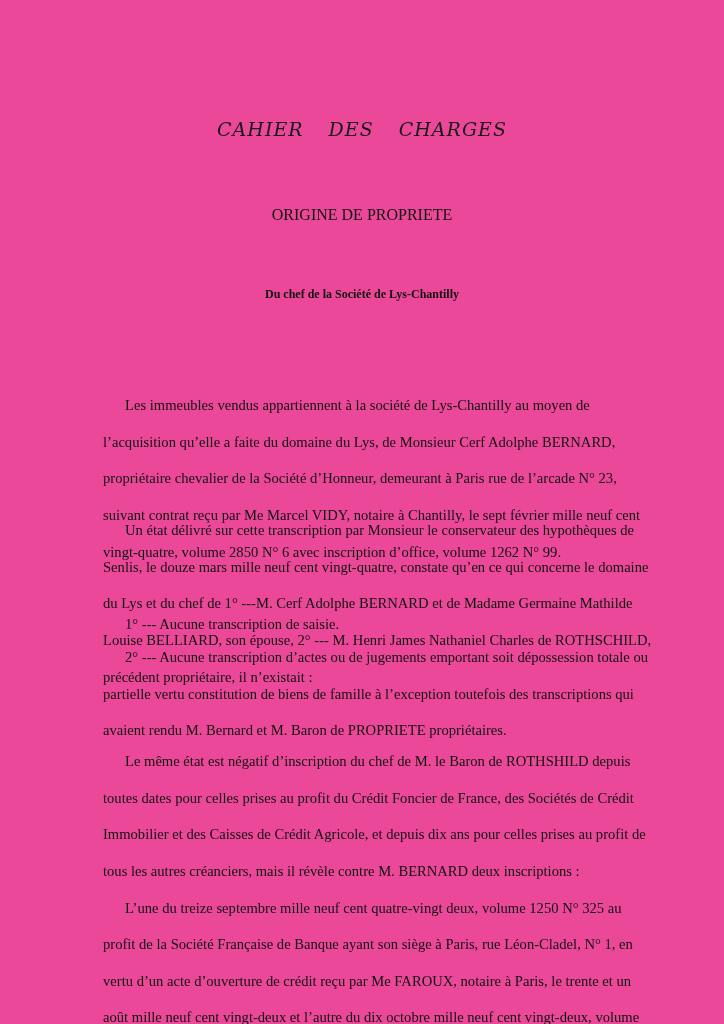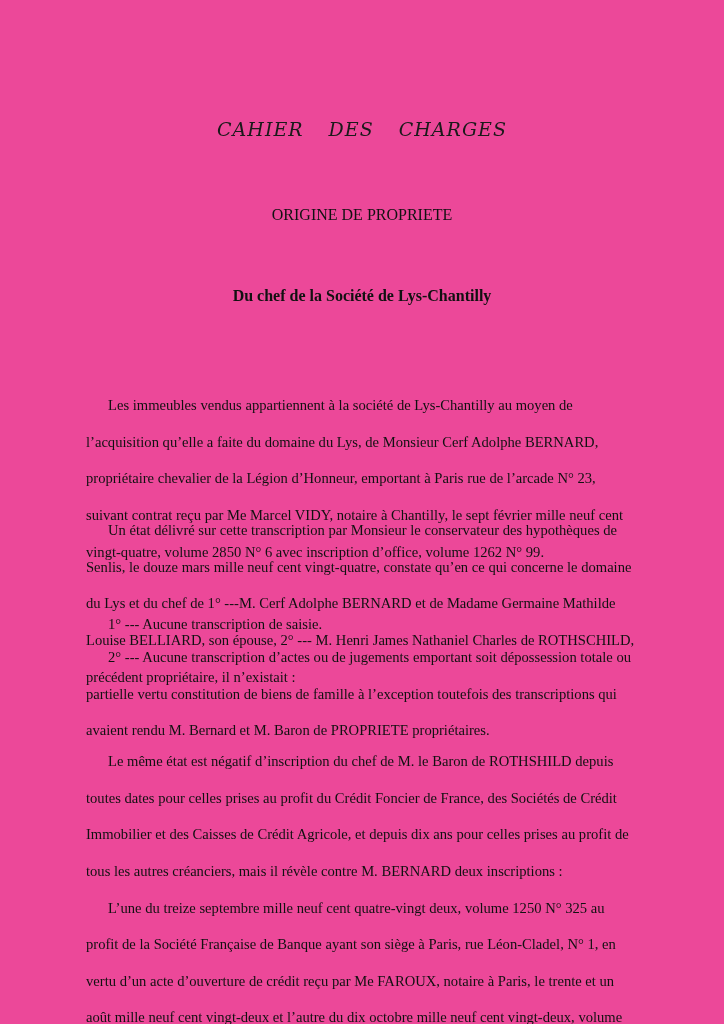--- a/index.html
+++ b/index.html
@@ -9,42 +9,42 @@
       position: absolute; top: 118px; left: 0; width: 724px; text-align: center;
       font-family: "DejaVu Serif", serif; font-style: italic; font-size: 19px; letter-spacing: 1px;
       word-spacing: 18px; color: #1a1a1a;
     }
     .h1 {
       position: absolute; top: 206px; left: 0; width: 724px; text-align: center;
       font-family: "Liberation Serif", serif; font-weight: normal; font-size: 16px;
     }
     .h2 {
       position: absolute; top: 287px; left: 0; width: 724px; text-align: center;
-      font-family: "Liberation Serif", serif; font-weight: bold; font-size: 16px;
+      font-family: "Liberation Serif", serif; font-weight: bold; font-size: 12px;
     }
     .para {
       position: absolute; left: 86px; width: 560px;
       font-family: "Liberation Serif", serif; font-size: 14.6px; line-height: 18.3px;
       white-space: pre-line;
     }
-    .para .line { display: block; white-space: nowrap; }
+    .para .line { display: block; white-space: nowrap; margin-left: 17px; }
     .indent { padding-left: 22px; }
   </style>
 </head>
 <body>
 
 <div class="page">
   <div class="title">CAHIER DES CHARGES</div>
   <div class="h1">ORIGINE DE PROPRIETE</div>
   <div class="h2">Du chef de la Société de Lys-Chantilly</div>
 
   <div class="para" style="top:378px">
     <span class="line indent">Les immeubles vendus appartiennent à la société de Lys-Chantilly au moyen de</span>
     <span class="line">l’acquisition qu’elle a faite du domaine du Lys, de Monsieur Cerf Adolphe BERNARD,</span>
-    <span class="line">propriétaire chevalier de la Légion d’Honneur, emportant à Paris rue de l’arcade N° 23,</span>
+    <span class="line">propriétaire chevalier de la Société d’Honneur, demeurant à Paris rue de l’arcade N° 23,</span>
     <span class="line">suivant contrat reçu par Me Marcel VIDY, notaire à Chantilly, le sept février mille neuf cent</span>
     <span class="line">vingt-quatre, volume 2850 N° 6 avec inscription d’office, volume 1262 N° 99.</span>
   </div>
 
   <div class="para" style="top:503px">
     <span class="line indent">Un état délivré sur cette transcription par Monsieur le conservateur des hypothèques de</span>
     <span class="line">Senlis, le douze mars mille neuf cent vingt-quatre, constate qu’en ce qui concerne le domaine</span>
     <span class="line">du Lys et du chef de 1° ---M. Cerf Adolphe BERNARD et de Madame Germaine Mathilde</span>
     <span class="line">Louise BELLIARD, son épouse, 2° --- M. Henri James Nathaniel Charles de ROTHSCHILD,</span>
     <span class="line">précédent propriétaire, il n’existait :</span>

